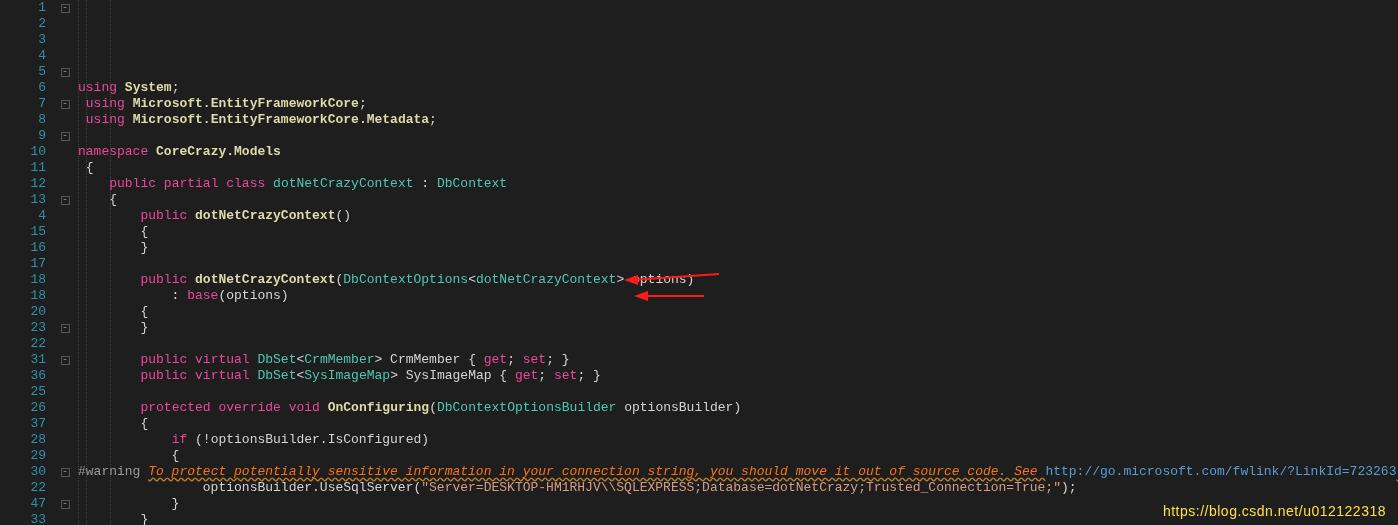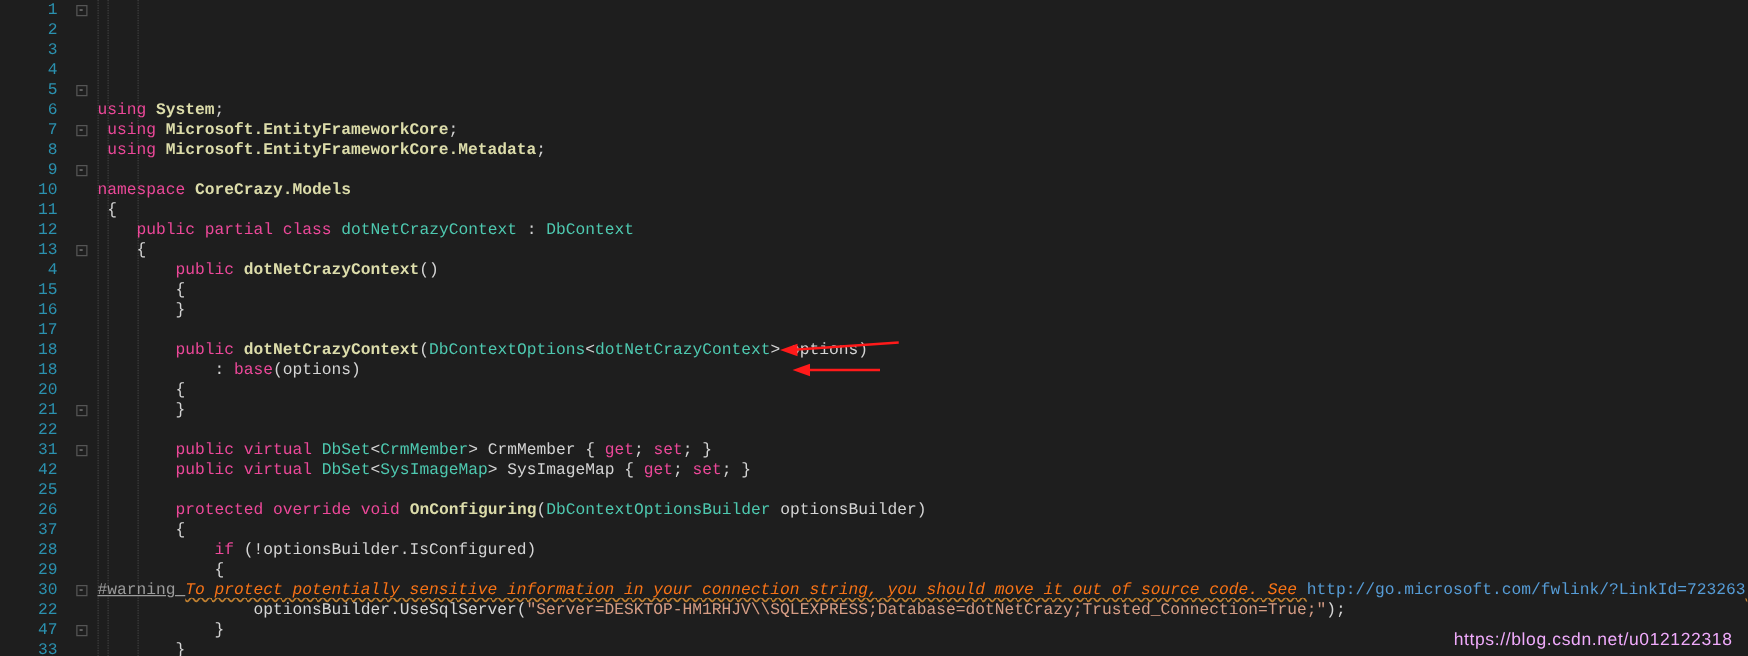--- a/index.html
+++ b/index.html
@@ -55,42 +55,42 @@
   }
   .code .line {
     height: 16px;
     position: relative;
   }
   
   .kw   { color: #ec4899; }     
   .type { color: #4ec9b0; }     
   .str  { color: #d69d85; }     
   .id   { color: #dcdcaa; font-weight: bold; }     
-  .prep { color: #9b9b9b; text-decoration: underline; }     
+  .prep { color: #9b9b9b; }     
   .punc { color: #d4d4d4; }
   .link { color: #569cd6; }
   .warn-txt { color: #f97316; text-decoration: underline wavy #c08030; text-underline-offset:2px;font-style:italic;}
   .guide {
     position:absolute;
     top:0; bottom:0;
     border-left:1px dotted #404040;
   }
   .red-arrow {
     position:absolute;
     height: 16px;
     display:flex;
     align-items:center;
     pointer-events:none;
   }
   .red-arrow svg { overflow:visible; }
   .watermark {
     position:absolute;
     right:12px;
     bottom:6px;
-    color:#f0abfc;
+    color:#fde047;
     font-size:14px;
     font-family: "Segoe UI", sans-serif;
     letter-spacing:0.5px;
     pointer-events:none;
   }
 </style>
 </head>
 <body>
 
 <div class="editor">
@@ -108,24 +108,24 @@
       <div class="ln">11</div>
       <div class="ln">12</div>
       <div class="ln">13</div>
       <div class="ln">4</div>
       <div class="ln">15</div>
       <div class="ln">16</div>
       <div class="ln">17</div>
       <div class="ln">18</div>
       <div class="ln">18</div>
       <div class="ln">20</div>
-      <div class="ln">21</div>
+      <div class="ln">23</div>
       <div class="ln">22</div>
       <div class="ln">31</div>
-      <div class="ln">42</div>
+      <div class="ln">36</div>
       <div class="ln">25</div>
       <div class="ln">26</div>
       <div class="ln">37</div>
       <div class="ln">28</div>
       <div class="ln">29</div>
       <div class="ln">30</div>
       <div class="ln">22</div>
       <div class="ln">47</div>
       <div class="ln">33</div>
     </div>

